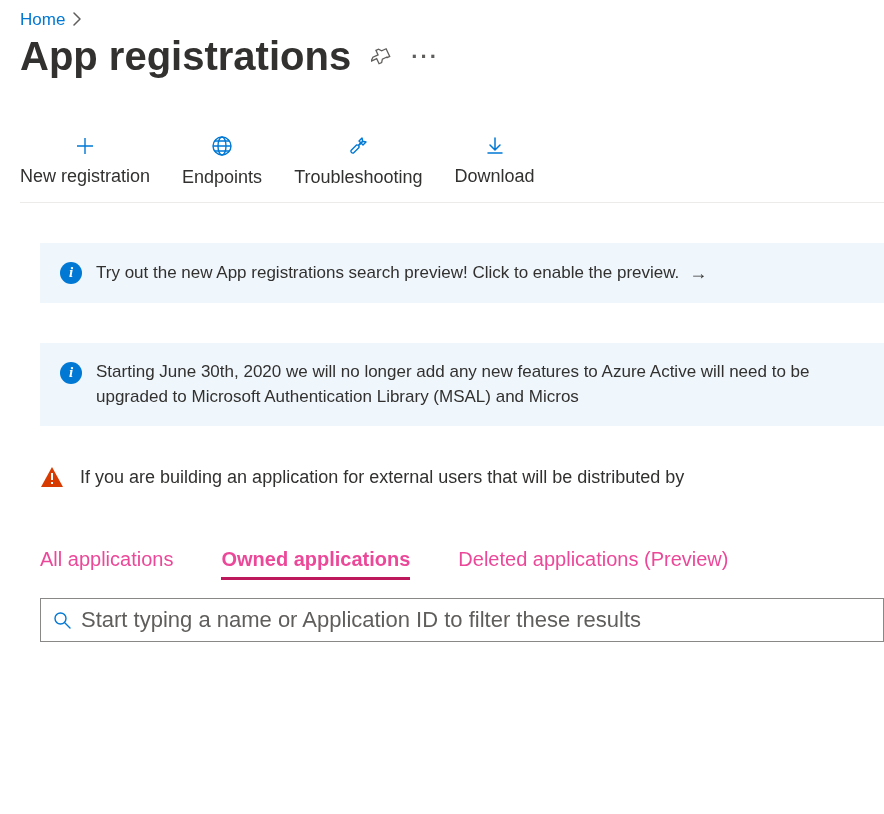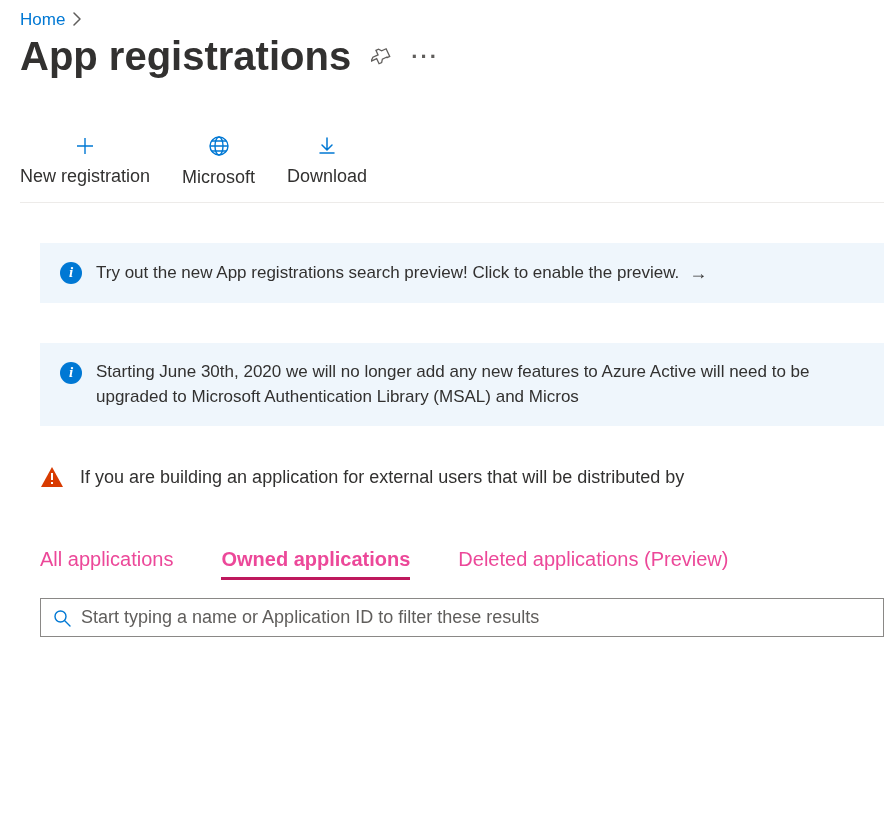--- a/index.html
+++ b/index.html
@@ -139,21 +139,21 @@
       margin-left: 20px;
       display: flex;
       align-items: center;
       border: 1px solid #8a8886;
       padding: 8px 12px;
       gap: 10px;
     }
     .search-wrap input {
       border: none;
       outline: none;
-      font-size: 18px;
+      font-size: 22px;
       flex: 1;
       color: #404040;
       background: transparent;
     }
     .search-wrap input::placeholder {
       color: #605e5c;
     }
   </style>
 </head>
 <body>
@@ -183,21 +183,27 @@
         <path d="M10 2 V18 M2 10 H18" stroke="#0078d4" stroke-width="1.4"></path>
       </svg>
     <span>New registration</span>
   </div>
   <div class="toolbar-item">
     <svg width="22" height="22" viewBox="0 0 22 22">
         <circle cx="11" cy="11" r="9" stroke="#0078d4" stroke-width="1.4" fill="none"></circle>
         <ellipse cx="11" cy="11" rx="4" ry="9" stroke="#0078d4" stroke-width="1.4" fill="none"></ellipse>
         <path d="M2 11 H20 M3.5 6 H18.5 M3.5 16 H18.5" stroke="#0078d4" stroke-width="1.4"></path>
       </svg>
-    <span>Microsoft</span>
+    <span>Endpoints</span>
+  </div>
+  <div class="toolbar-item">
+    <svg width="22" height="22" viewBox="0 0 22 22">
+        <path d="M15 3 a5 5 0 0 1 -5.5 7 L4 15.5 a2 2 0 0 0 2.5 2.5 L12 12.5 a5 5 0 0 1 7 -5.5 L16 10 L12 6 Z" fill="none" stroke="#0078d4" stroke-width="1.4" stroke-linejoin="round"></path>
+      </svg>
+    <span>Troubleshooting</span>
   </div>
   <div class="toolbar-item">
     <svg width="20" height="20" viewBox="0 0 20 20">
         <path d="M10 2 V13 M5 9 L10 14 L15 9 M3 17 H17" stroke="#0078d4" stroke-width="1.5" fill="none" stroke-linecap="round" stroke-linejoin="round"></path>
       </svg>
     <span>Download</span>
   </div>
 </div>
 
 <div class="banner first">

